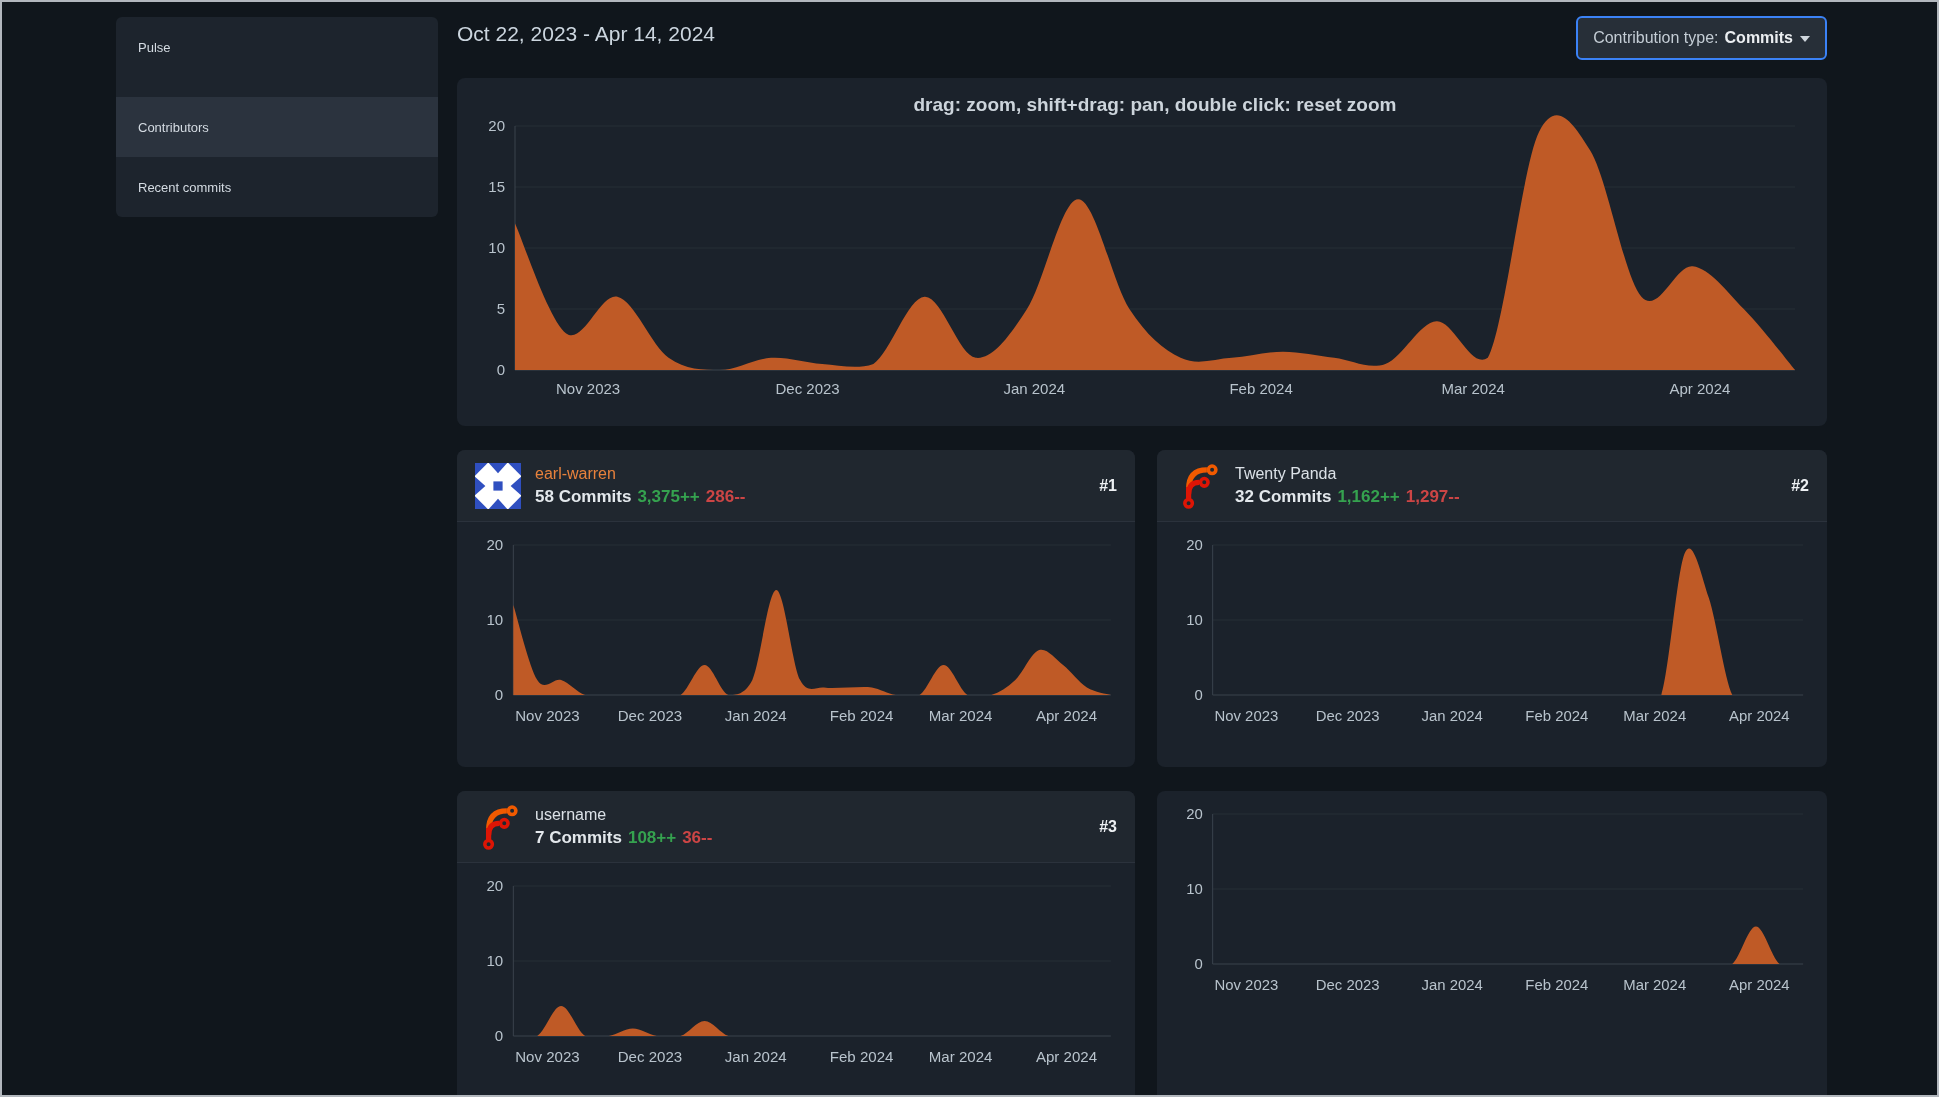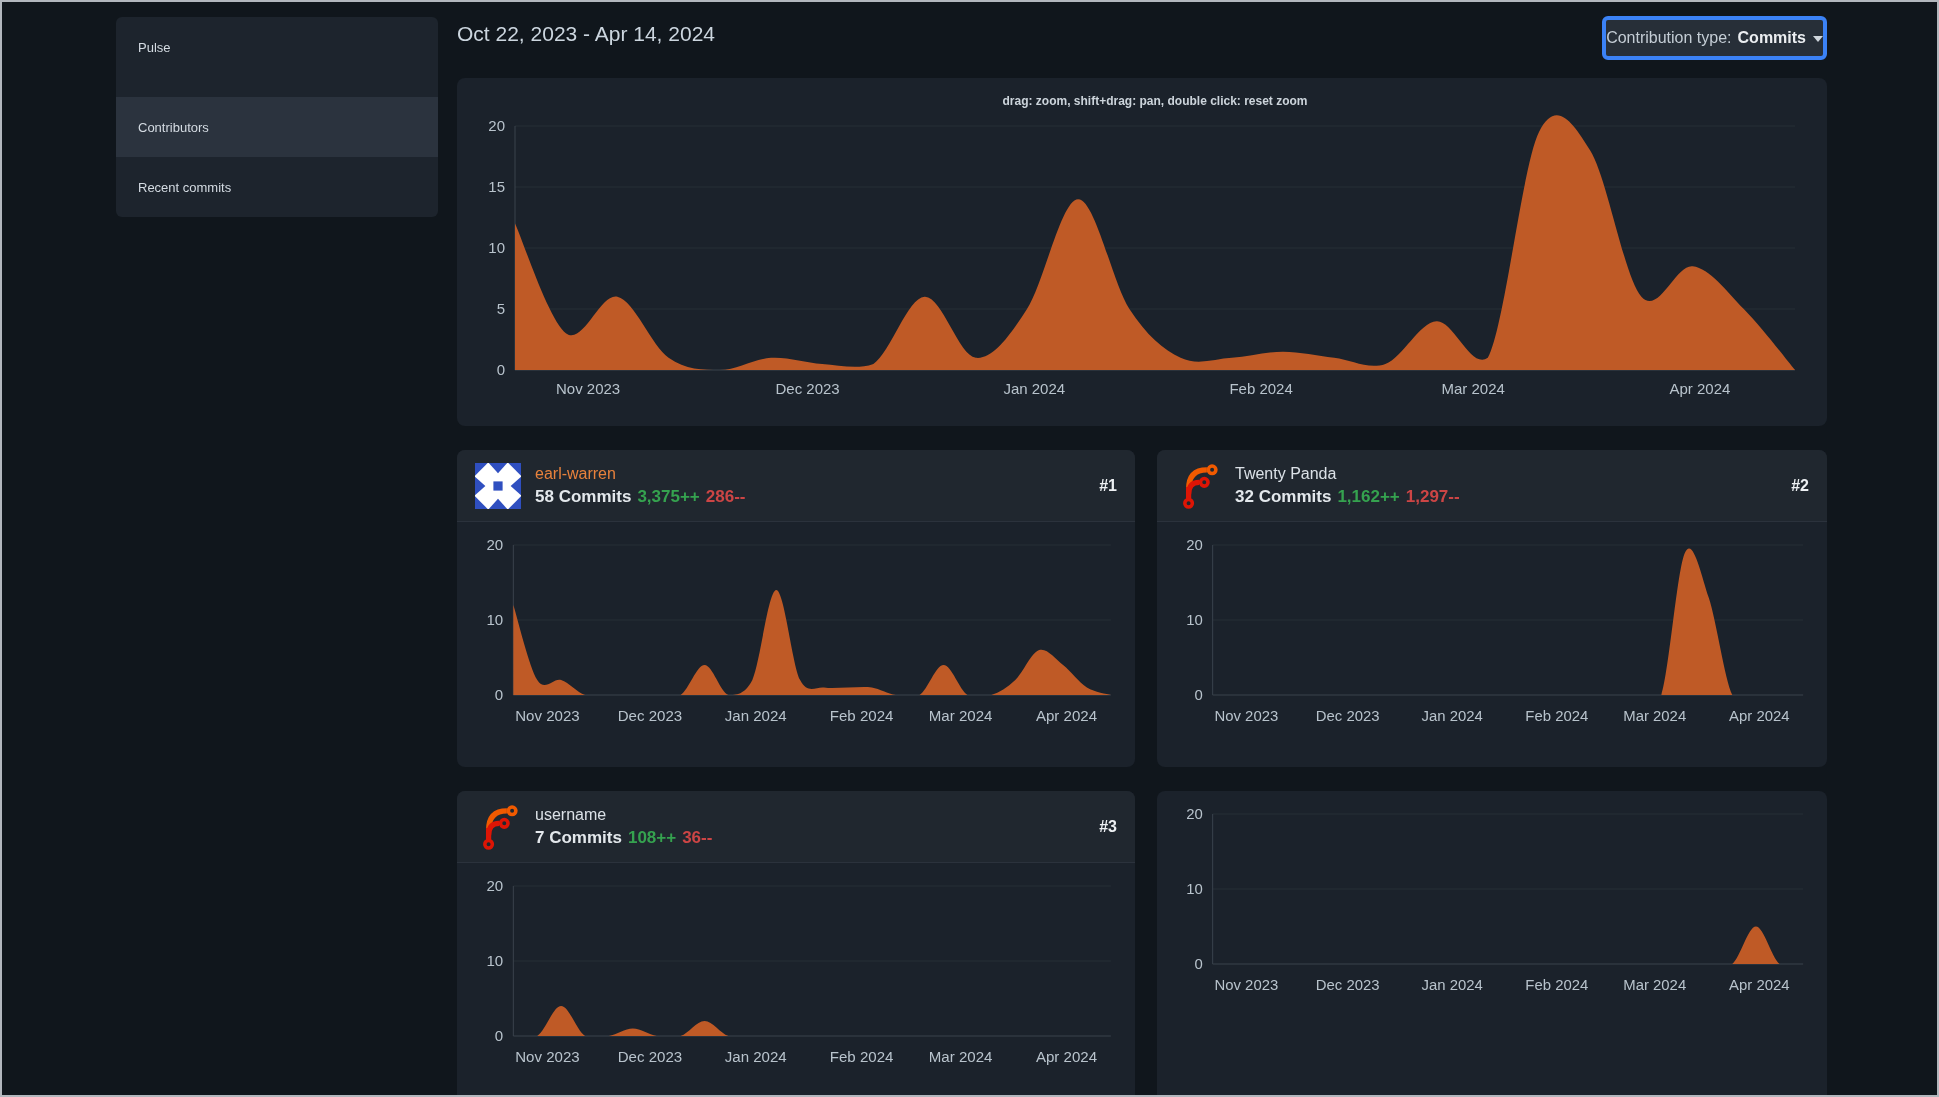--- a/index.html
+++ b/index.html
@@ -12,29 +12,29 @@
   
   .sidebar{position:absolute;left:114px;top:15px;width:322px;border-radius:6px;
     background:var(--sidebar-bg,#1d242d);overflow:hidden;}
   .sidebar-item{height:60px;display:flex;align-items:center;padding-left:22px;
     font-size:13px;color:#d4dbe2;cursor:pointer;}
   .sidebar-item.active{background:var(--active-bg,#2b333e);margin-top:20px;}
   
   .main{position:absolute;left:455px;top:14px;width:1370px;}
   .topbar{display:flex;justify-content:space-between;align-items:flex-start;height:58px;}
   .date-range{font-size:21px;color:#ccd6df;padding-top:6px;}
-  .dropdown{height:44px;background:#272f38;border:4px solid #3b82f6;border-radius:6px;
-    display:flex;align-items:center;padding:0 0;font-size:16px;color:#c4cdd5;cursor:pointer;box-sizing:border-box;}
+  .dropdown{height:44px;background:#272f38;border:2px solid #3b82f6;border-radius:6px;
+    display:flex;align-items:center;padding:0 15px;font-size:16px;color:#c4cdd5;cursor:pointer;box-sizing:border-box;}
   .dropdown .dd-value{color:#ebeef1;font-weight:bold;margin-left:6px;}
   .caret{width:0;height:0;border-left:5px solid transparent;border-right:5px solid transparent;
     border-top:6px solid #cfd6dd;margin-left:7px;margin-top:2px;}
   
   .chart-card{background:var(--card-bg,#1b222b);border-radius:8px;position:relative;margin-top:4px;height:348px;}
   .hint{position:absolute;top:16px;left:58px;width:1280px;text-align:center;
-    font-size:12px;font-weight:bold;color:#ccd4db;}
+    font-size:19px;font-weight:bold;color:#ccd4db;}
   svg.chart{display:block;}
   .grid{display:grid;grid-template-columns:678px 670px;column-gap:22px;row-gap:24px;margin-top:24px;}
   .contrib-card{background:var(--card-bg,#1b222b);border-radius:8px;height:317px;overflow:hidden;}
   .contrib-head{height:72px;display:flex;align-items:center;padding:0 18px;gap:14px;
     background:#20272f;border-bottom:1px solid #2b323c;box-sizing:border-box;}
   .avatar{width:46px;height:46px;border-radius:6px;flex:0 0 auto;cursor:pointer;}
   .avatar svg{width:46px;height:46px;display:block;}
   .contrib-info{flex:1;min-width:0;}
   .contrib-name{font-size:16px;color:#dbe1e7;text-decoration:none;display:inline-block;cursor:pointer;}
   .contrib-name.link{color:var(--link-orange,#e8823c);}

